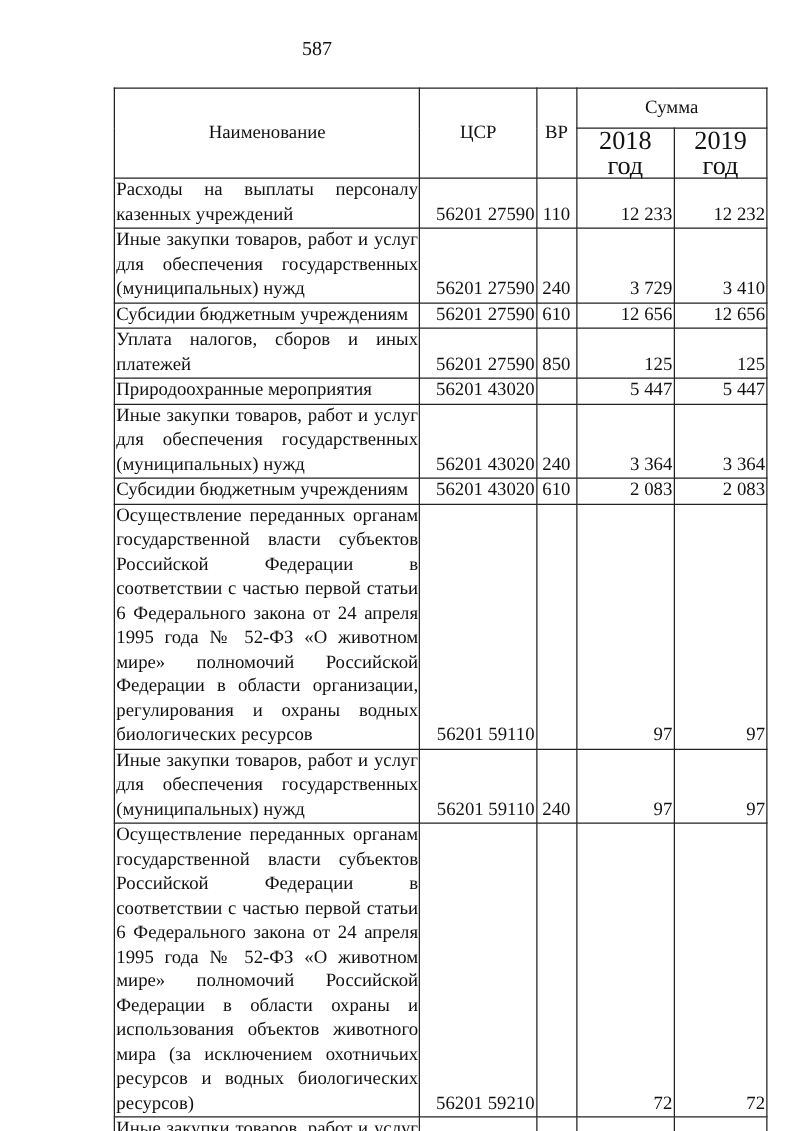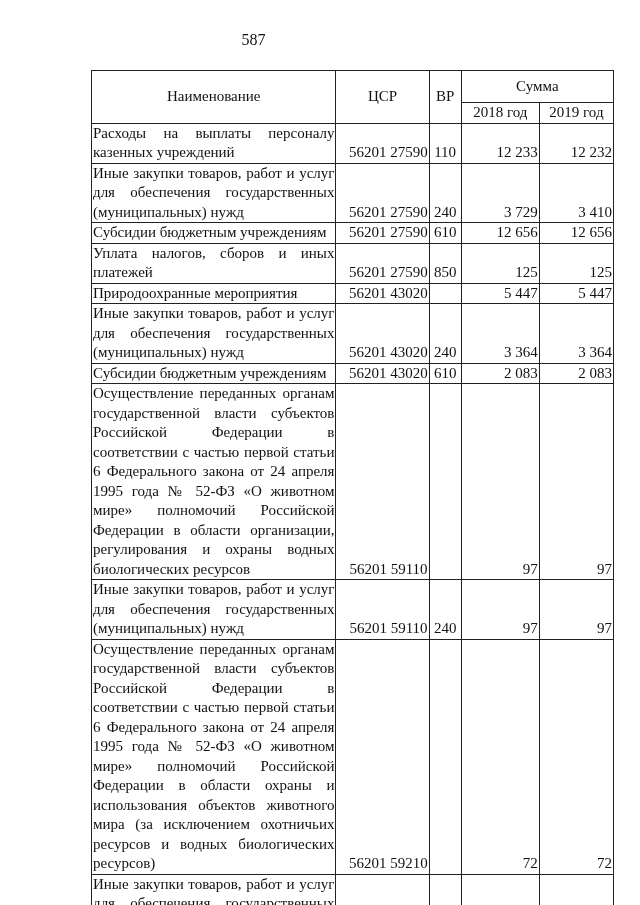--- a/index.html
+++ b/index.html
@@ -14,21 +14,21 @@
   .c-name { width: 244px; }
   .c-csr { width: 93px; }
   .c-vr { width: 32px; }
   .c-y18 { width: 78px; }
   .c-y19 { width: 74px; }
   td.name { text-align: justify; text-align-last: left; }
   td.csr { text-align: right; white-space: nowrap; padding-right: 1px; }
   td.vr { text-align: center; padding-right: 1px; }
   td.num { text-align: right; padding-right: 1px; margin-top: 34px; }
   th.h-main { height: 31px; }
-  th.h-sub { height: 19px; font-size: 15px; }
+  th.h-sub { height: 19px; font-size: 21px; }
   .footer-code { position: absolute; left: 100px; top: 920px; font-size: 9px;
                  font-family: "Liberation Sans", sans-serif; font-style: italic; }
 </style>
 </head>
 <body>
 
 <div class="page-number">587</div>
 
 <table class="budget">
   <colgroup>

